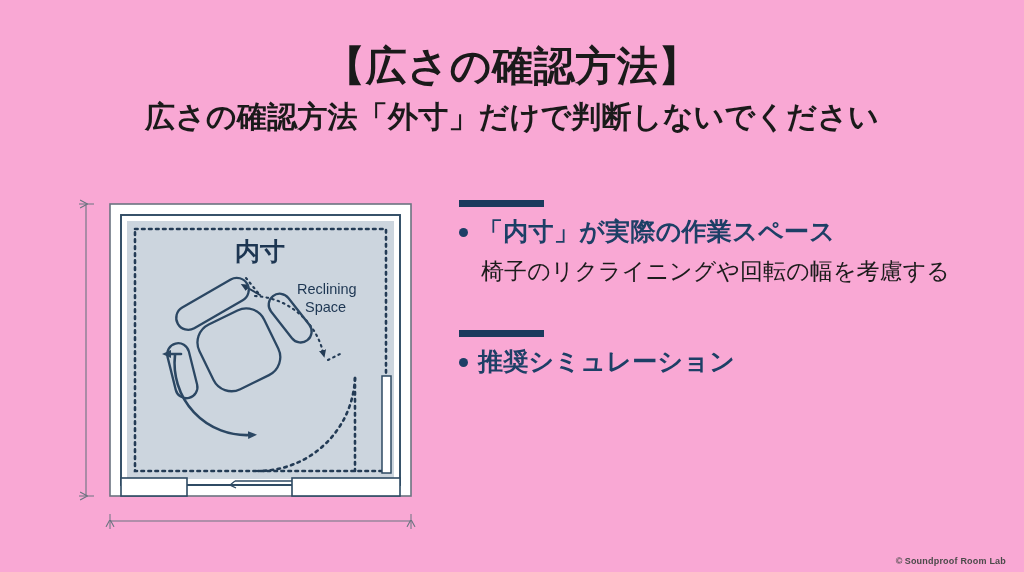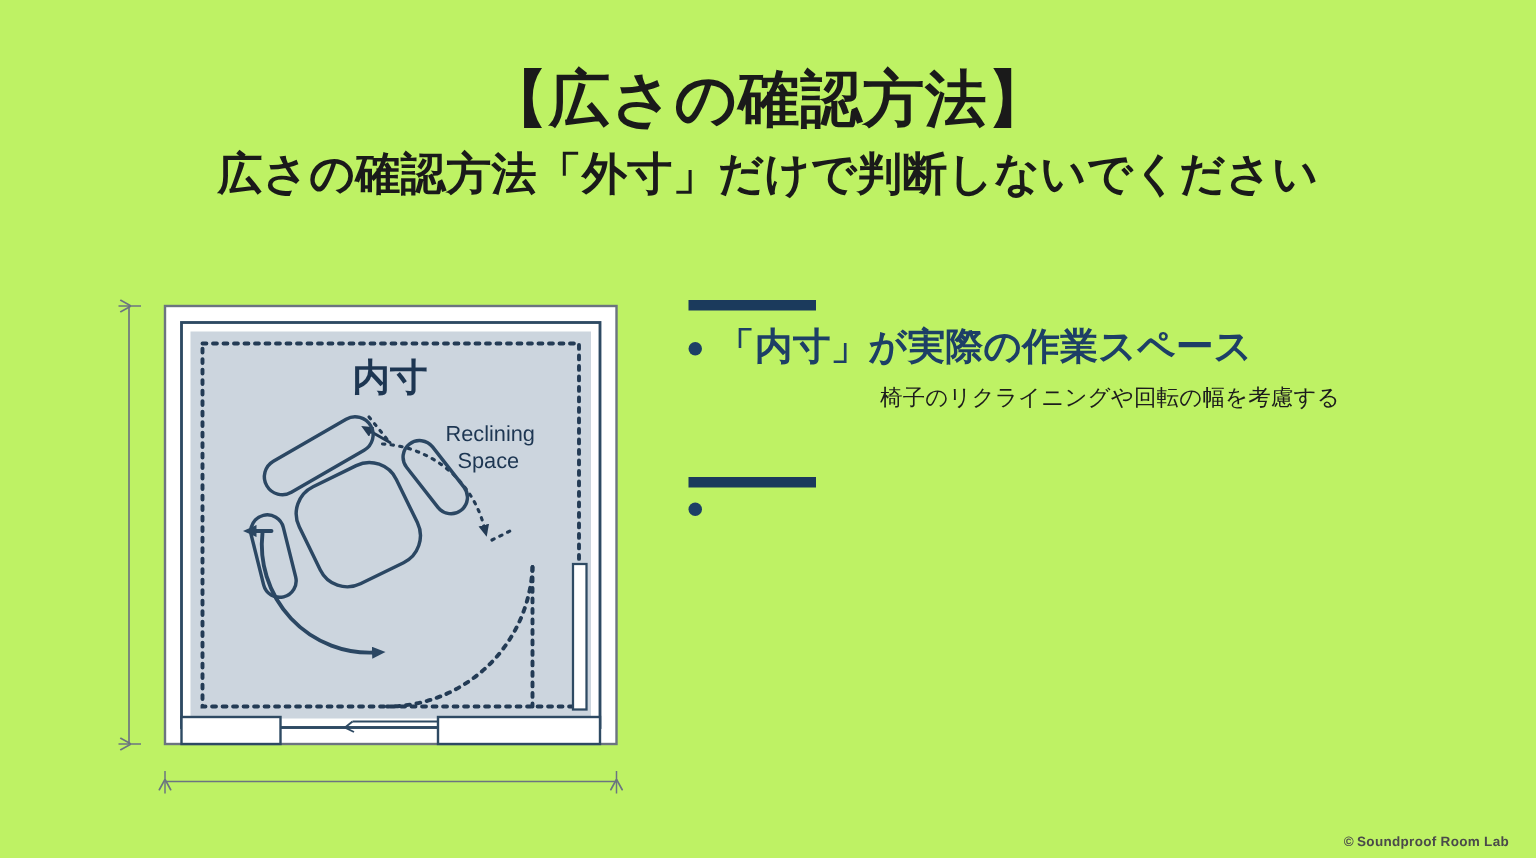--- a/index.html
+++ b/index.html
@@ -9,21 +9,21 @@
     background: #ffffff;
   }
   body {
     font-family: "Liberation Sans", "DejaVu Sans", sans-serif;
     -webkit-font-smoothing: antialiased;
   }
   #slide {
     position: relative;
     width: 1024px;
     height: 572px;
-    background: #bef264;
+    background: #f9a8d4;
     overflow: hidden;
   }
 
   
   .header {
     position: absolute;
     left: 0;
     top: 44px;
     width: 1024px;
     text-align: center;
@@ -90,26 +90,25 @@
     width: 9px;
     height: 9px;
     border-radius: 50%;
     background: #1d3f66;
     margin-right: 10px;
     position: relative;
     top: 1px;
   }
   .sec-body {
     margin: 8px 0 0 22px;
-    font-size: 15px;
+    font-size: 23px;
     font-weight: 400;
     color: #1c1c1c;
     line-height: 1.52;
     letter-spacing: 0.1px;
-    text-align: center;
   }
   .sec-body div { white-space: nowrap; }
 
   
   .watermark {
     position: absolute;
     right: 18px;
     bottom: 6px;
     font-size: 9px;
     font-weight: 700;
@@ -221,20 +220,21 @@
       </div>
       <div class="sec-body">
         <div>椅子のリクライニングや回転の幅を考慮する</div>
       </div>
     </div>
 
     <div class="section">
       <div class="accent-bar"></div>
       <div class="sec-heading">
         <span class="bullet-dot"></span>
+        <span>推奨シミュレーション</span>
       </div>
     </div>
 
   </div>
 
   <div class="watermark">
     <span class="c-mark">©</span><span>Soundproof Room Lab</span>
   </div>
 
 </div>

